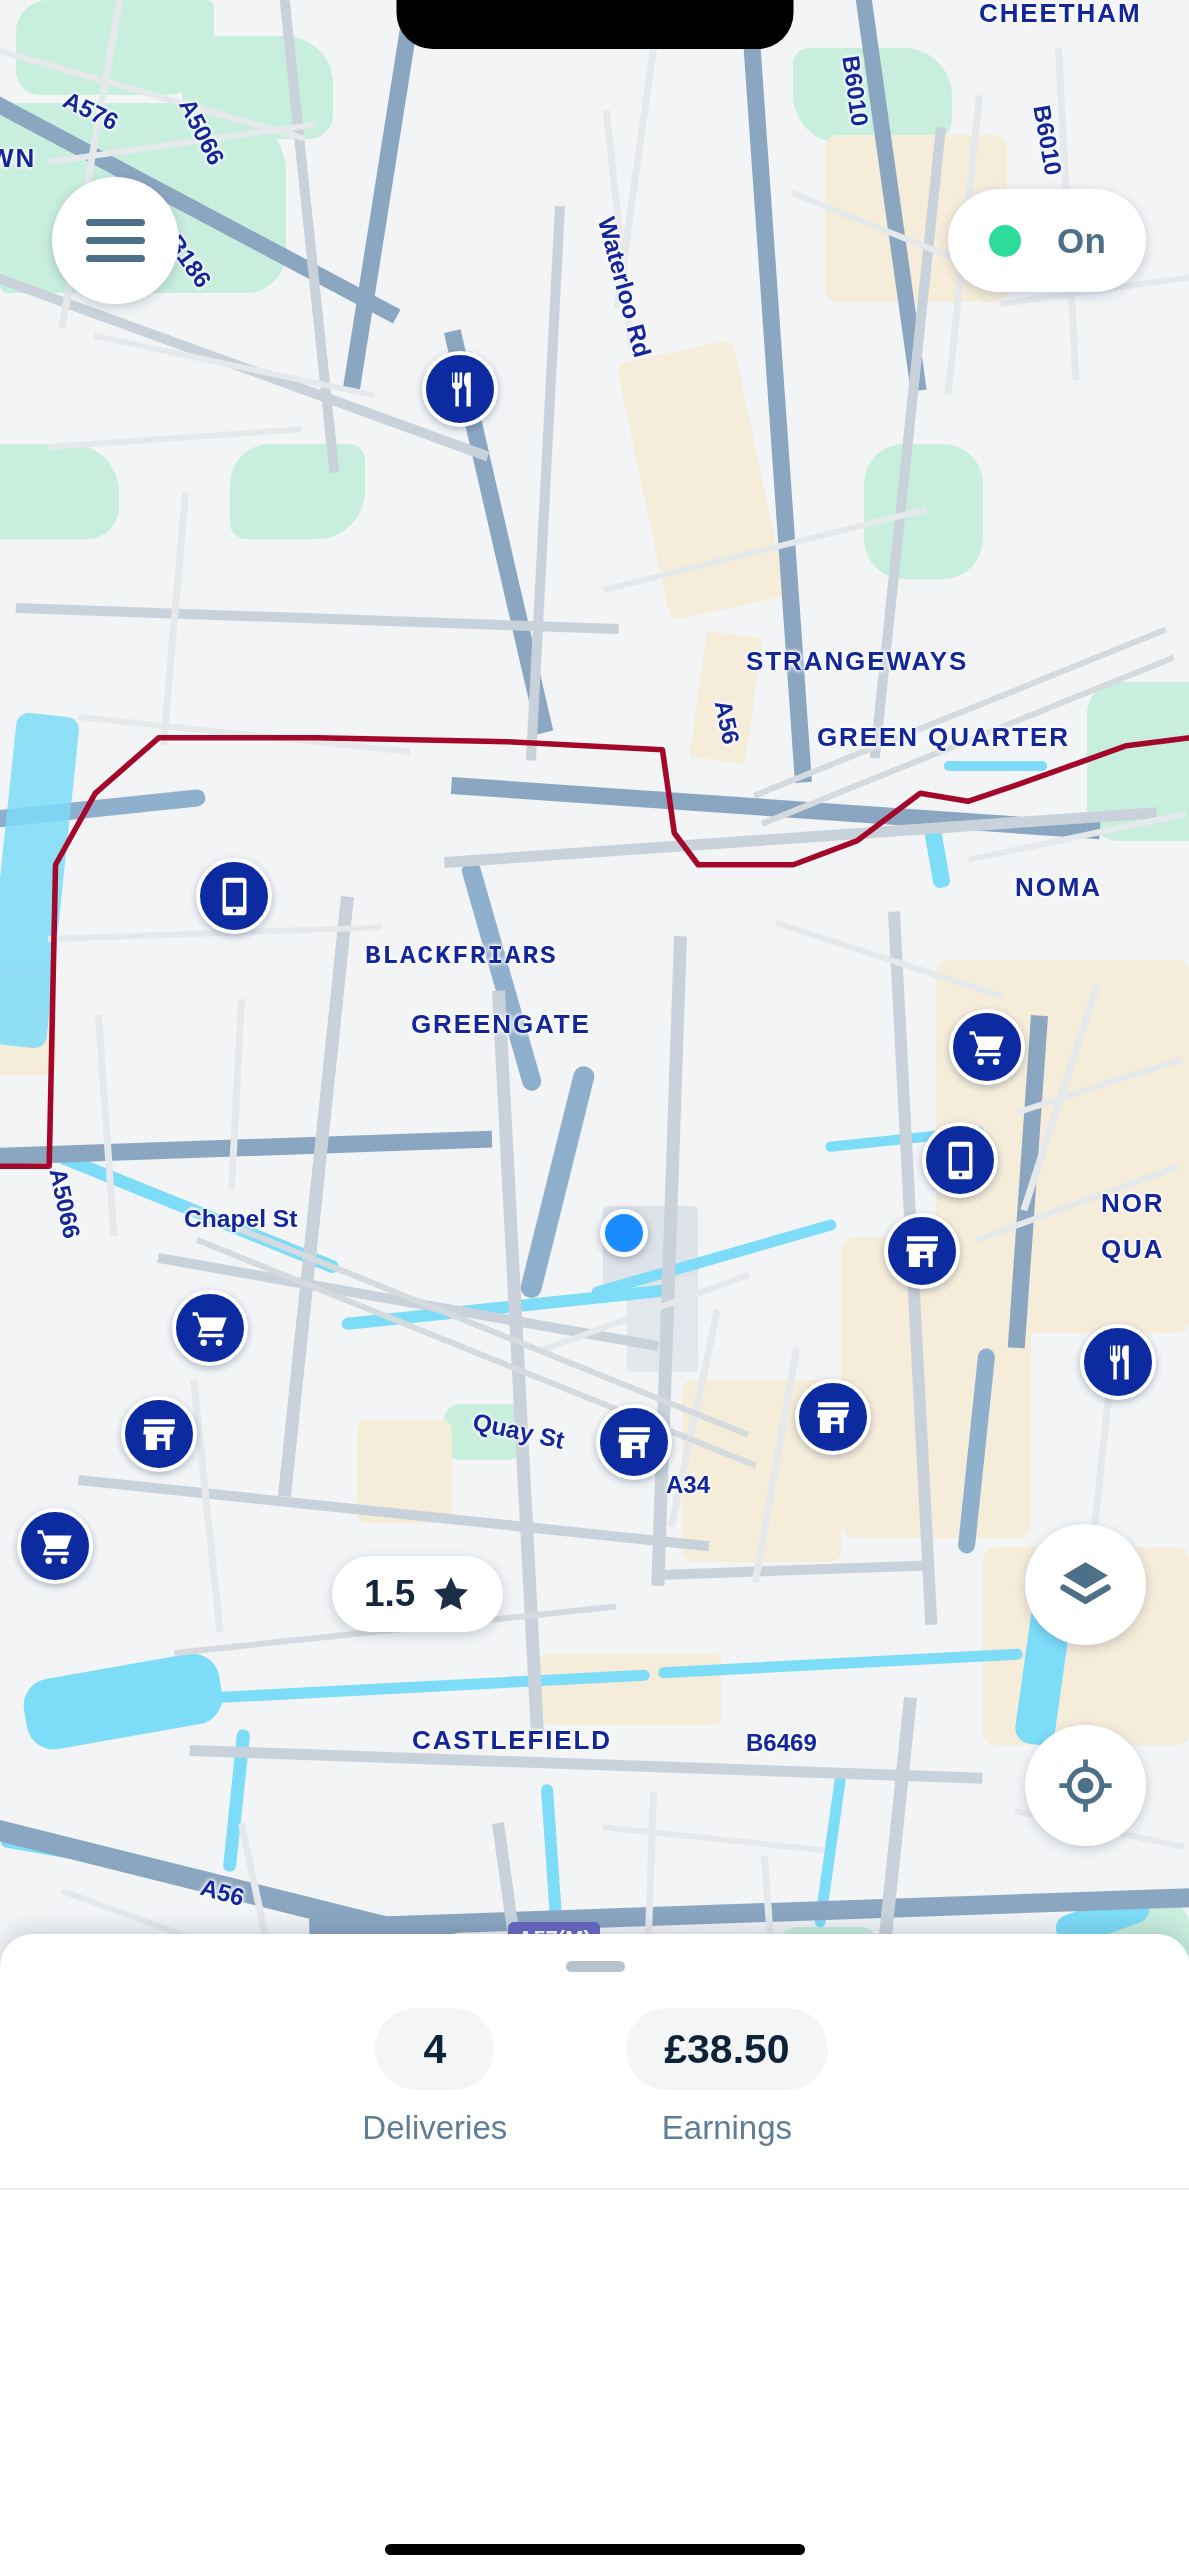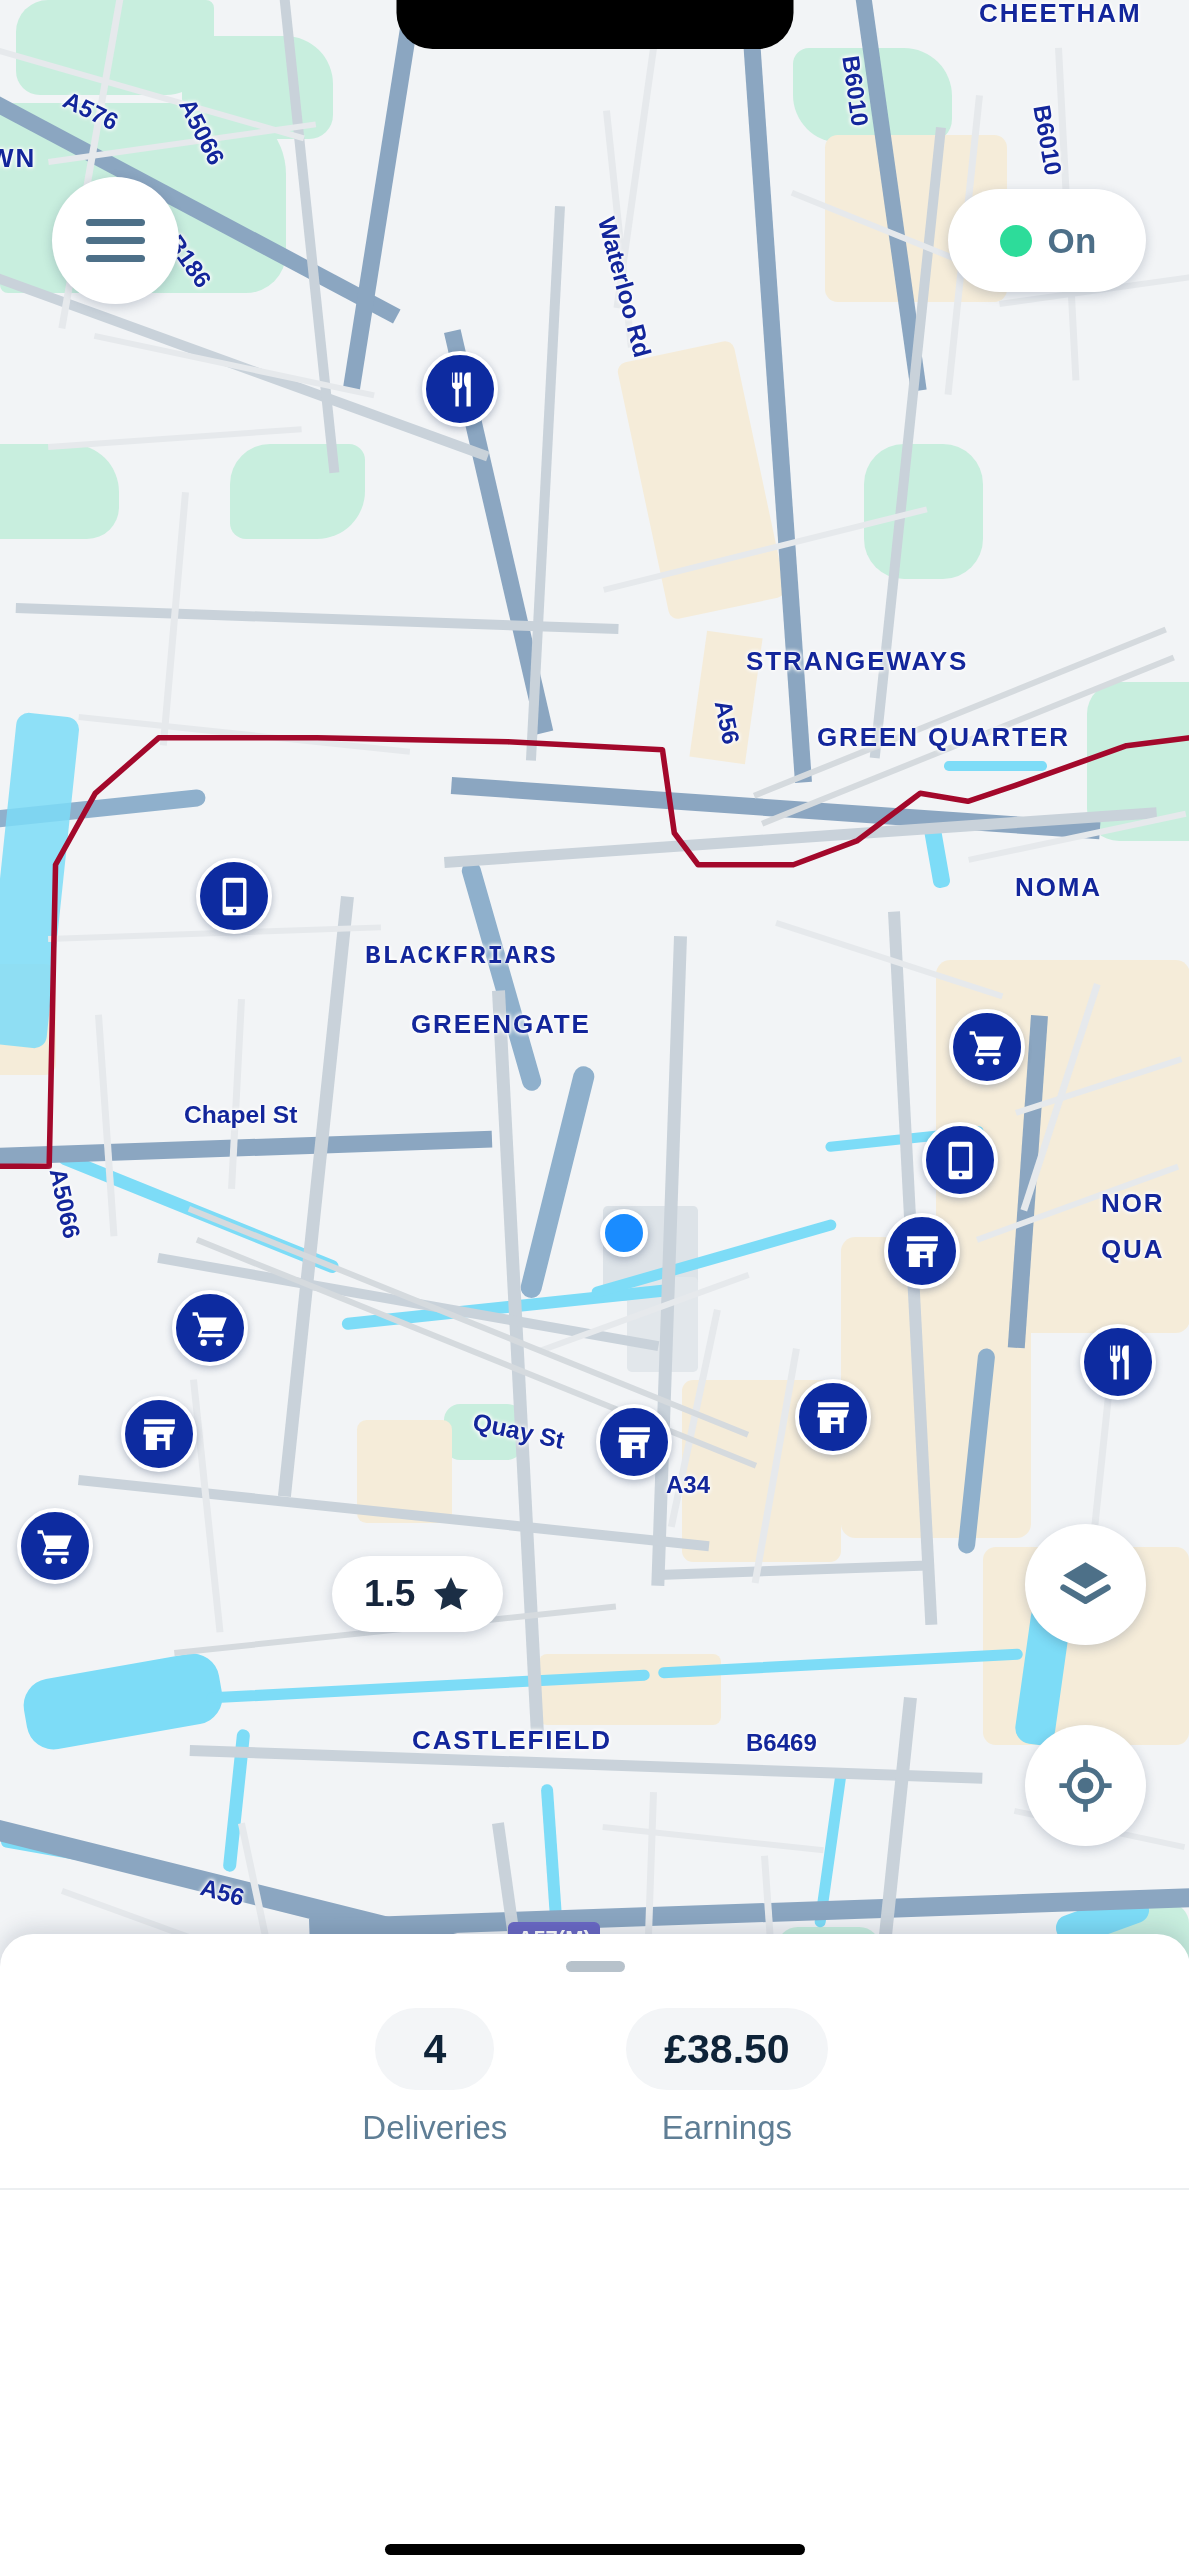--- a/index.html
+++ b/index.html
@@ -74,21 +74,21 @@
     position:absolute; top:177px; left:52px; width:127px; height:127px;
     border-radius:50%; background:#fff; box-shadow:0 3.2px 11px rgba(30,50,80,.22);
     display:flex; flex-direction:column; align-items:center; justify-content:center;
     gap:11px; z-index:30;
   }
   #menu-btn span { display:block; width:59px; height:7.1px; border-radius:4px; background:#4d7088; }
 
   #status-toggle {
     position:absolute; top:189px; right:44px; height:103px; min-width:198px;
     border-radius:52px; background:#fff; box-shadow:0 3.2px 11px rgba(30,50,80,.22);
-    display:flex; align-items:center; gap:15px; padding:0 38px 0 41px; z-index:30;justify-content:center;
+    display:flex; align-items:center; gap:36px; padding:0 38px 0 41px; z-index:30;
   }
   #status-dot { width:32px; height:32px; border-radius:50%; background:#2ddc9a; flex:0 0 auto; }
   #status-label { font-size:35px; font-weight:600; color:#4d6f88; letter-spacing:0.2px; }
 
   
   #rating-pill {
     position:absolute; left:332px; top:1556px; height:76px;
     border-radius:38px; background:#fff; box-shadow:0 3.2px 11px rgba(30,50,80,.22);
     display:flex; align-items:center; gap:16px; padding:0 32px; z-index:28;
   }
@@ -286,21 +286,21 @@
     <div class="mlabel area" style="left:817px; top:722px;">GREEN QUARTER</div>
     <div class="mlabel area" style="left:1015px; top:872px;">NOMA</div>
     <div class="mlabel area" style="left:365px;  top:941px;font-family:Liberation Mono, monospace;">BLACKFRIARS</div>
     <div class="mlabel area" style="left:411px;  top:1009px;">GREENGATE</div>
     <div class="mlabel area" style="left:1101px; top:1188px;">NOR</div>
     <div class="mlabel area" style="left:1101px; top:1234px;">QUA</div>
     <div class="mlabel area" style="left:412px;  top:1725px;">CASTLEFIELD</div>
     <div class="mlabel area" style="left:-11px;  top:143px;">WN</div>
 
     <div class="mlabel street" style="left:619px; top:214px; transform:rotate(75deg); transform-origin:0 0;">Waterloo Rd</div>
-    <div class="mlabel street" style="left:184px; top:1101px;">Chapel St</div>
+    <div class="mlabel street" style="left:184px; top:1205px;">Chapel St</div>
     <div class="mlabel street" style="left:476px; top:1408px; transform:rotate(12deg); transform-origin:0 0;">Quay St</div>
 
     <div class="mlabel rdnum" style="left:71px;  top:86px; transform:rotate(26deg); transform-origin:0 0;">A576</div>
     <div class="mlabel rdnum" style="left:198px; top:94px; transform:rotate(63deg); transform-origin:0 0;">A5066</div>
     <div class="mlabel rdnum" style="left:184px; top:230px; transform:rotate(55deg); transform-origin:0 0;">B186</div>
     <div class="mlabel rdnum" style="left:736px; top:698px; transform:rotate(78deg); transform-origin:0 0;">A56</div>
     <div class="mlabel rdnum" style="left:864px;top:54px;  transform:rotate(82deg); transform-origin:0 0;">B6010</div>
     <div class="mlabel rdnum" style="left:1055px;top:103px; transform:rotate(80deg); transform-origin:0 0;">B6010</div>
     <div class="mlabel rdnum" style="left:71px;  top:1166px;transform:rotate(78deg); transform-origin:0 0;">A5066</div>
     <div class="mlabel rdnum" style="left:666px; top:1471px;">A34</div>

